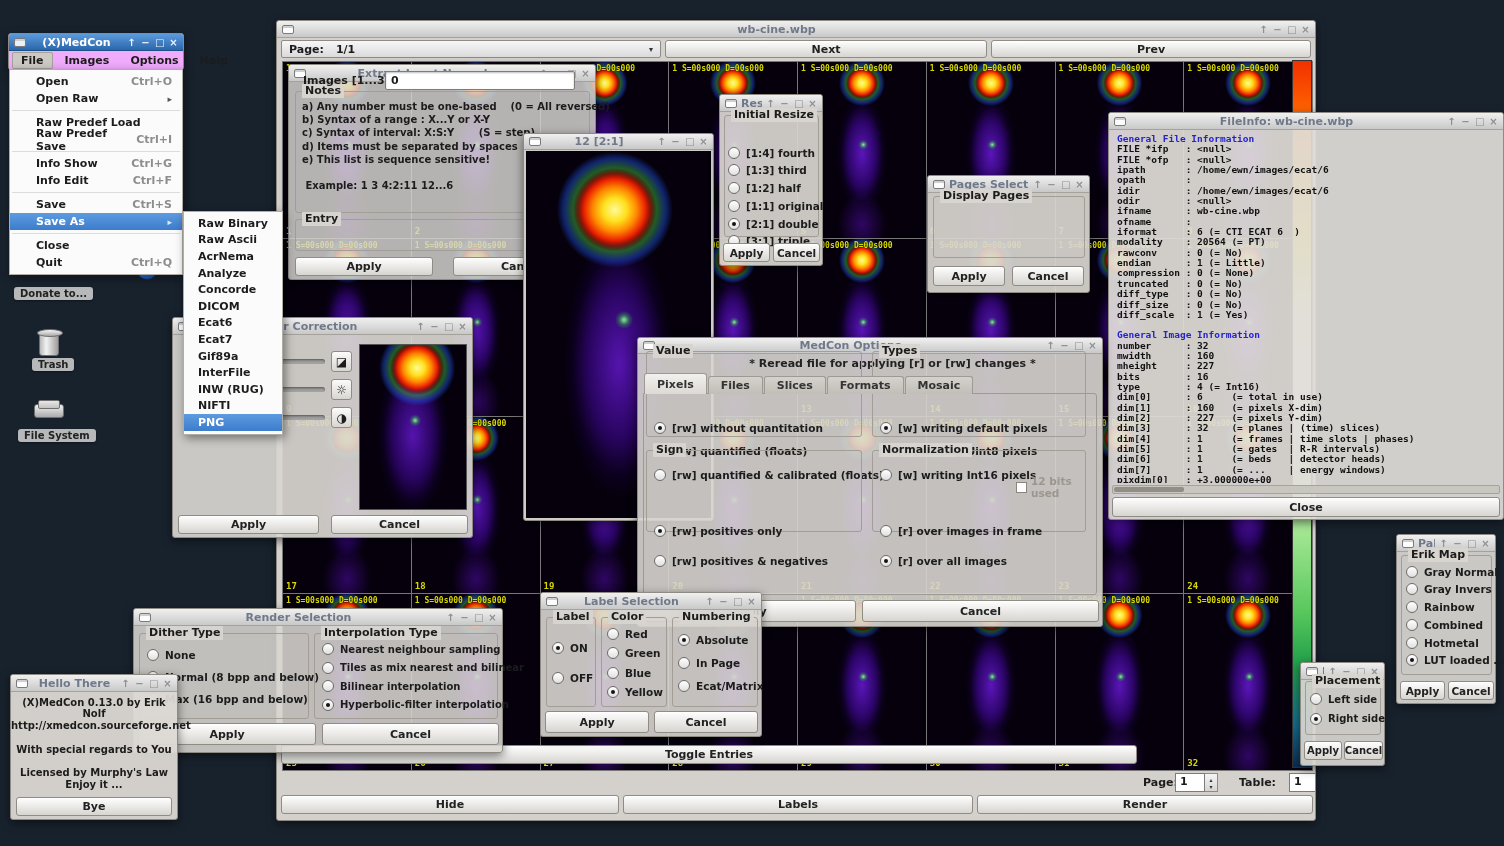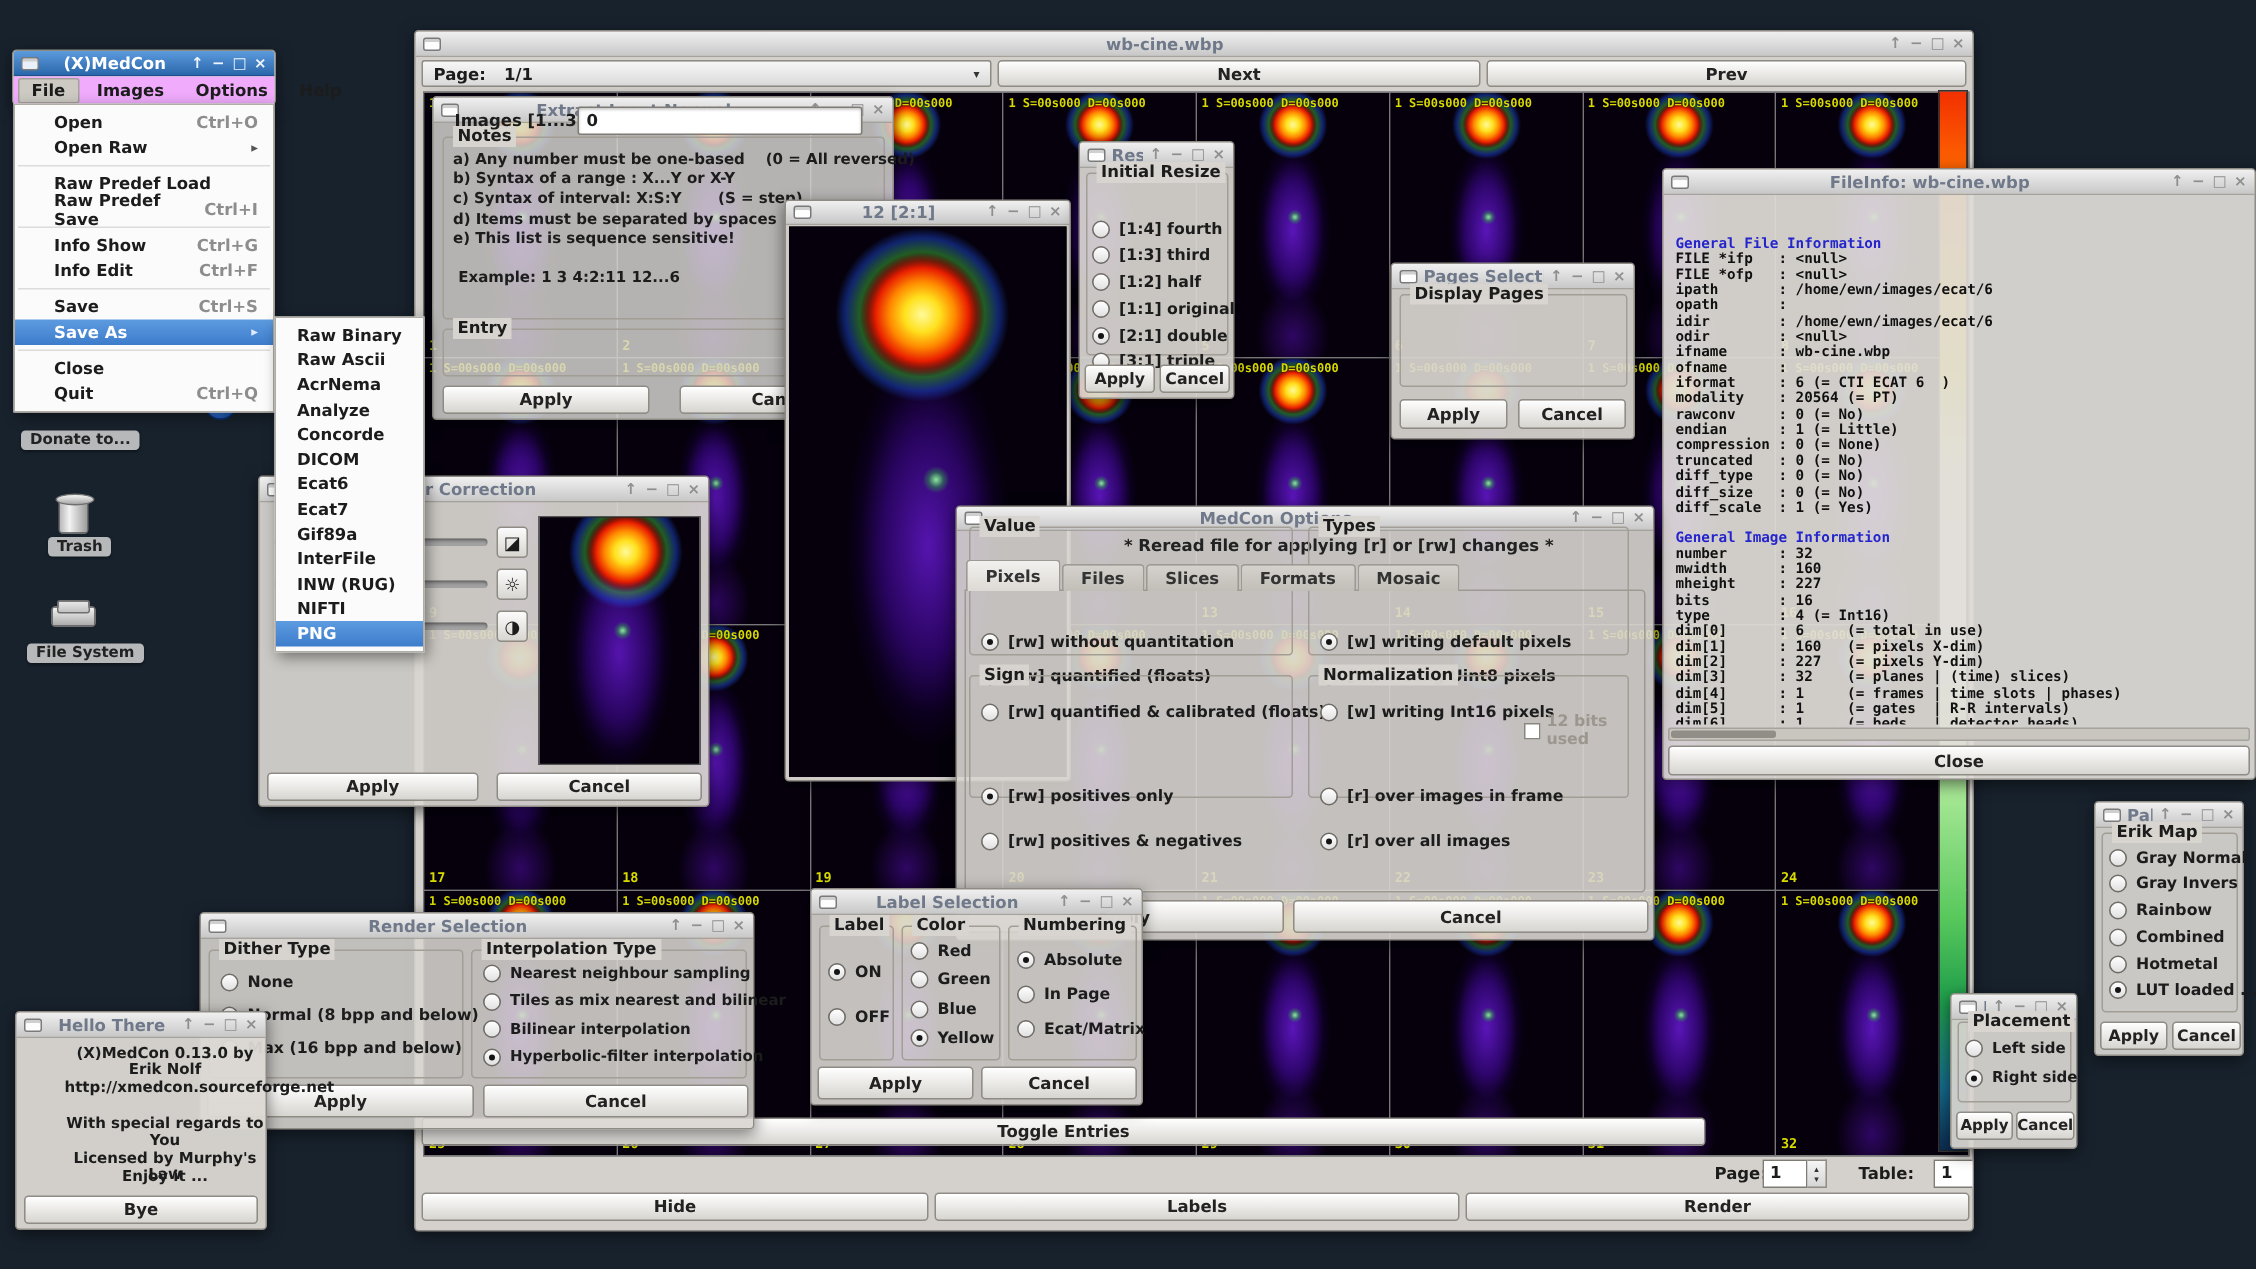--- a/index.html
+++ b/index.html
@@ -79,21 +79,21 @@
 .spin{position:absolute;display:flex;height:19px;}
 .spin .sval{width:30px;background:#fff;border:1px solid #7f7b75;padding:1px 4px;font-size:11px;font-weight:bold;}
 .spin .sarr{width:13px;display:flex;flex-direction:column;border:1px solid #8f8b85;border-left:none;background:linear-gradient(#f5f5f5,#d5d5d5);font-size:6px;line-height:7px;align-items:center;justify-content:center;color:#333;}
 #spin-page{left:898px;top:752px;}
 #spin-table{left:1012px;top:752px;}
 #mw-hide{left:4px;top:774px;width:338px;height:19px;}
 #mw-labels{left:346px;top:774px;width:350px;height:19px;}
 #mw-render{left:700px;top:774px;width:336px;height:19px;}
 
 #fileinfo{left:1108px;top:112px;width:396px;height:408px;z-index:10;background:rgba(224,221,216,0.93);}
-#fi-text{position:absolute;left:8px;top:21px;right:4px;bottom:36px;overflow:hidden;margin-top:24px;}
+#fi-text{position:absolute;left:8px;top:21px;right:4px;bottom:36px;overflow:hidden;}
 #fileinfo pre{font-family:"DejaVu Sans Mono",monospace;font-size:9.5px;line-height:10.35px;font-weight:bold;color:#101010;}
 .fi-h{font-family:"DejaVu Sans Mono",monospace;font-size:9.5px;line-height:10.35px;color:#2424cc;}
 .fi-h2{margin-top:10px;}
 #fi-sbar{position:absolute;left:3px;right:3px;top:372px;height:9px;background:#c9c5bf;border:1px solid #a6a29c;border-radius:2px;}
 #fi-thumb{position:absolute;left:1px;top:1px;width:70px;height:5px;background:#918d87;border-radius:2px;}
 #fi-close{left:3px;right:3px;top:384px;height:20px;}
 
 #extract{left:288px;top:64px;width:308px;height:216px;z-index:11;background:rgba(216,213,208,0.84);}
 #ex-notes{left:6px;top:26px;width:295px;height:122px;}
 #ex-notes pre{font-family:"DejaVu Sans",sans-serif;font-size:10px;line-height:13.2px;font-weight:bold;padding:8px 6px;}
@@ -157,21 +157,21 @@
 
 #rendersel{left:133px;top:608px;width:370px;height:145px;z-index:15;background:rgba(216,213,208,0.88);}
 #rs-dither{left:5px;top:24px;width:170px;height:86px;}
 #rs-dither-list{left:13px;top:30px;width:160px;height:76px;font-size:10.5px;}
 #rs-interp{left:180px;top:24px;width:184px;height:86px;}
 #rs-interp-list{left:188px;top:28px;width:176px;height:80px;font-size:10px;}
 #rs-apply{left:4px;top:114px;width:178px;height:22px;}
 #rs-cancel{left:188px;top:114px;width:177px;height:22px;}
 
 #hello{left:10px;top:674px;width:168px;height:146px;z-index:16;background:rgba(220,217,212,0.95);}
-.hl{position:absolute;left:0;right:0;text-align:center;font-size:10px;padding-left:32px;}
+.hl{position:absolute;left:0;right:0;text-align:center;font-size:10px;}
 #hl1{top:22px;}#hl2{top:45px;}#hl3{top:69px;}#hl4{top:92px;}#hl5{top:104px;}
 #hello-bye{left:5px;top:122px;width:156px;height:19px;}
 
 #palette{left:1396px;top:534px;width:100px;height:170px;z-index:14;}
 #pl-grp{left:4px;top:20px;width:91px;height:120px;}
 #pl-list{left:9px;top:25px;width:88px;height:112px;font-size:10.5px;}
 #pl-apply{left:3px;top:146px;width:45px;height:19px;font-size:10.5px;}
 #pl-cancel{left:51px;top:146px;width:46px;height:19px;font-size:10.5px;}
 
 #placement{left:1300px;top:662px;width:85px;height:104px;z-index:14;}

